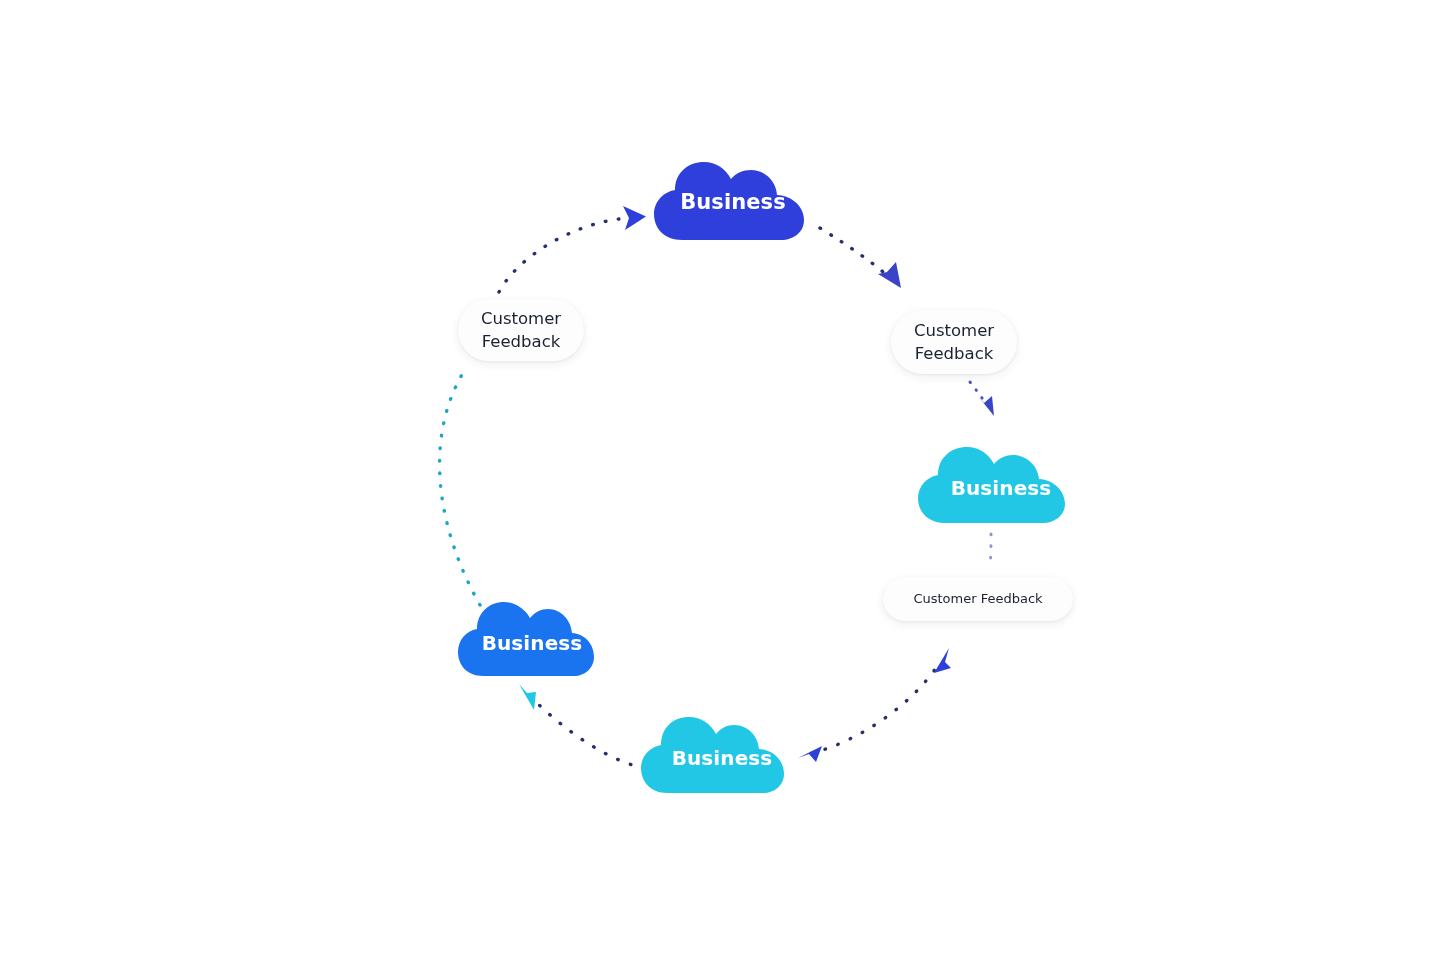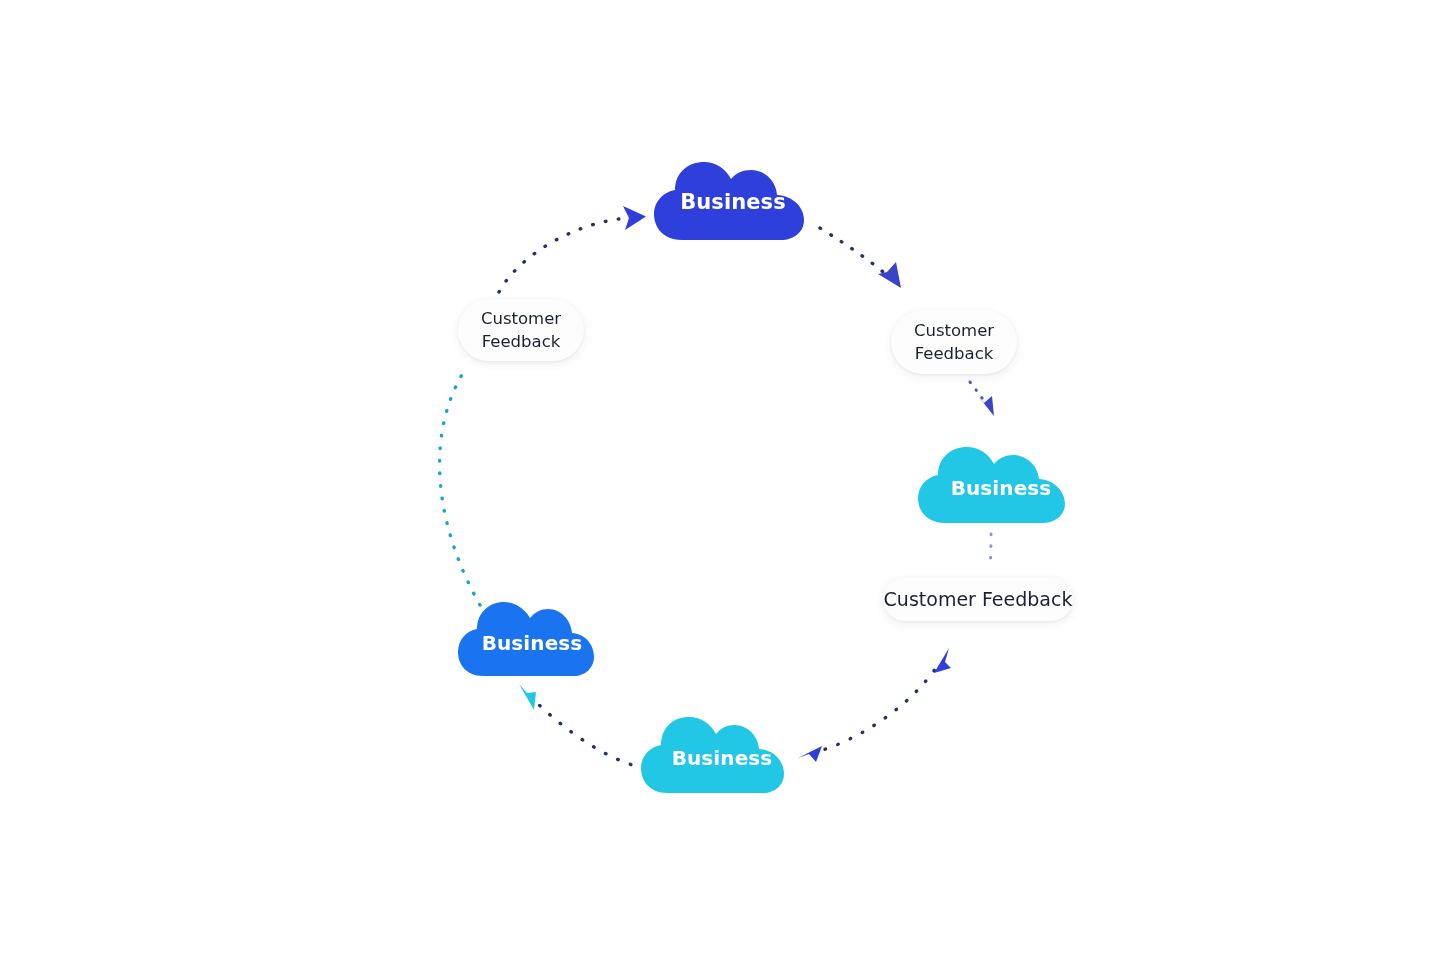--- a/index.html
+++ b/index.html
@@ -149,17 +149,17 @@
     </span>
   </div>
 
   <div class="pill" style="left:879px; top:310px; width:126px; height:64px; font-size:16.5px;">
     <span class="pill-text">
       <span>Customer</span><br>
       <span>Feedback</span>
     </span>
   </div>
 
-  <div class="pill" style="left:871px; top:577px; width:190px; height:44px; font-size:19px; border-radius:24px;justify-content:center;">
+  <div class="pill" style="left:871px; top:577px; width:190px; height:44px; font-size:13px; border-radius:24px;justify-content:center;">
     <span class="pill-text">Customer Feedback</span>
   </div>
 
 </div>
 
 </body></html>

